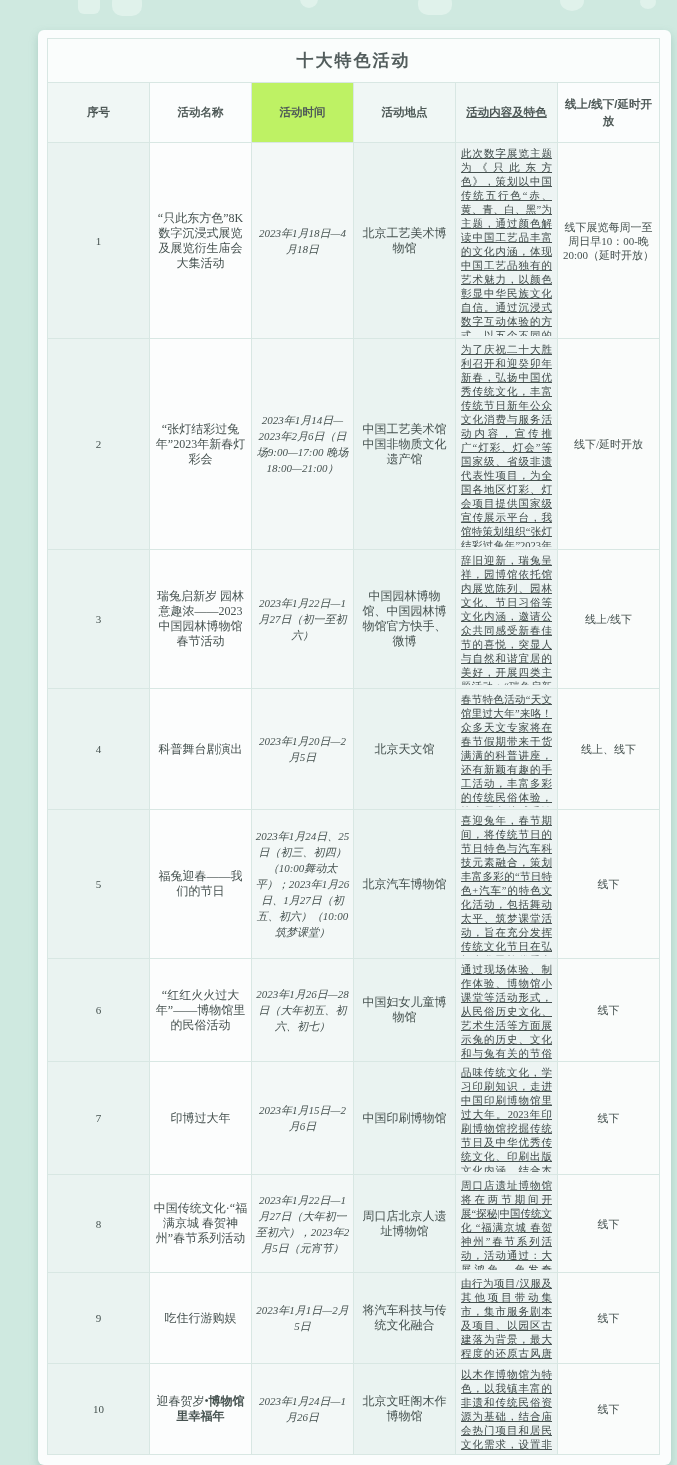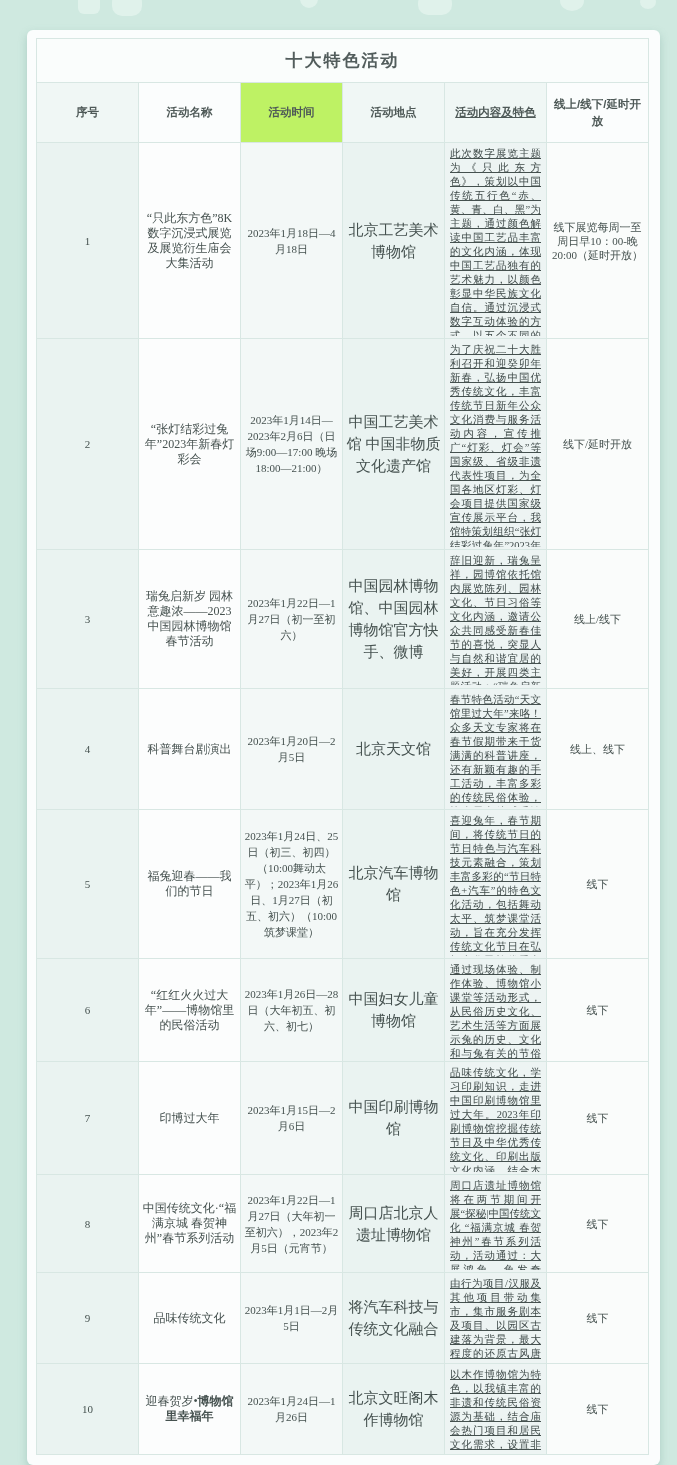--- a/index.html
+++ b/index.html
@@ -4,21 +4,21 @@
 <style>
   html,body{margin:0;padding:0;}
   body{
     width:677px;height:1465px;
     background:#cfe9e0;
     font-family:"Liberation Serif","DejaVu Serif",serif;
     position:relative;overflow:hidden;
   }
   .deco{position:absolute;background:#e3f4ee;border-radius:6px;opacity:.8;}
   .card{
-    position:absolute;left:27px;top:30px;width:633px;
+    position:absolute;left:38px;top:30px;width:633px;
     background:#fbfdfd;border-radius:6px;
     box-shadow:0 4px 8px rgba(110,160,148,.38);
     padding:8px 9px 10px 9px;box-sizing:border-box;
   }
   table{border-collapse:collapse;table-layout:fixed;width:613px;}
   td{border:1px solid #d8e7e3;vertical-align:middle;padding:2px 3px;
      color:#45514f;font-size:11px;text-align:center;box-sizing:border-box;}
   .title-cell{
     height:44px;background:#fafdfc;
     font-family:"Liberation Sans","DejaVu Sans",sans-serif;
@@ -32,22 +32,22 @@
   tr.hdr td.c2,tr.hdr td.c6{background:#fbfdfd;}
   tr.hdr td.c3{background:#bef264;}
   .c1{width:52px;background:#eaf3f1;margin-top:16px;}
   .c2{width:97px;background:#fcfdfd;margin-top:12px;}
   .c3{width:98px;background:#f3f8f7;}
   .c4{width:75px;background:#eaf3f1;}
   .c5{width:245px;background:#edf4f3;vertical-align:top;text-align:justify;text-decoration:underline;}
   .c6{width:46px;background:#fafcfb;line-height:14px;}
   .name{font-size:12px;line-height:15px;}
   .nbold{font-weight:bold;}
-  .time{font-size:11px;line-height:16px;}
-  .place{font-size:15px;line-height:22px;}
+  .time{font-size:11px;line-height:16px;font-style:italic;}
+  .place{font-size:12px;line-height:15px;}
   .content-box{
     font-size:10.5px;line-height:14px;color:#3f4a49;
     overflow:hidden;white-space:pre-line;text-align:justify;
     padding:2px 2px 0 2px;
   }
   tr.r1{height:195px;} tr.r1 .content-box{max-height:189px;}
   tr.r2{height:210px;} tr.r2 .content-box{max-height:204px;}
   tr.r3{height:139px;} tr.r3 .content-box{max-height:131px;}
   tr.r4{height:120px;} tr.r4 .content-box{max-height:114px;}
   tr.r5{height:146px;} tr.r5 .content-box{max-height:142px;}
@@ -166,21 +166,21 @@
         <td class="c3 time">2023年1月22日—1月27日（大年初一至初六），2023年2月5日（元宵节）</td>
         <td class="c4 place">周口店北京人遗址博物馆</td>
         <td class="c5">
             <div class="content-box">周口店遗址博物馆将在两节期间开展“探秘|中国传统文化 “福满京城 春贺神州”春节系列活动，活动通过：大展鸿兔、兔发奇想、福兔迎春、吉兔呈祥、前兔似锦、瑞兔送福等组成，让广大公众能够体验独具特色的春节民俗文化，在博物馆中过一个欢乐、祥和的春节。</div>
           </td>
         <td class="c6">线下</td>
       </tr>
 
       <tr class="r9">
         <td class="c1">9</td>
-        <td class="c2 name">品味传统文化</td>
+        <td class="c2 name">吃住行游购娱</td>
         <td class="c3 time">2023年1月1日—2月5日</td>
         <td class="c4 place">将汽车科技与传统文化融合</td>
         <td class="c5">
             <div class="content-box">由行为项目/汉服及其他项目带动集市，集市服务剧本及项目、以园区古建落为背景，最大程度的还原古风唐都盛景。通过建立集市盛会及游园活动，吸引市民前往互动打卡拍照。活动内容：梦回盛世+礼乐+乐坊+华服+吉市游园+汉文化体验+非遗传承+定时抽奖…</div>
           </td>
         <td class="c6">线下</td>
       </tr>
 
       <tr class="r10">
         <td class="c1">10</td>

